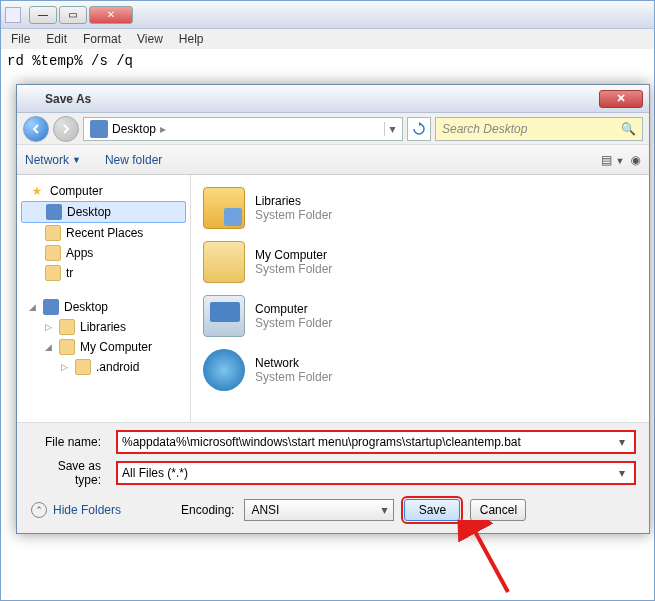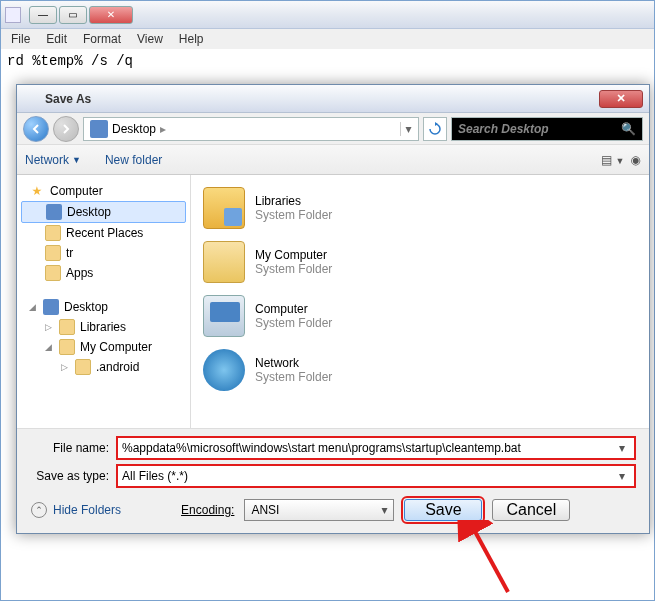--- a/index.html
+++ b/index.html
@@ -75,23 +75,23 @@
     display: flex; align-items: center; padding: 0 2px; font-size: 12px;
   }
   .bc-icon { width: 18px; height: 18px; background: #5a89c9; margin: 0 4px; border-radius: 2px; }
   .bc-sep { color: #888; padding: 0 4px; }
   .bc-drop { width: 16px; text-align: center; color: #666; border-left: 1px solid #ccc; margin-left: auto; }
   .refresh {
     width: 24px; height: 24px; border: 1px solid #abb; background: #fff;
     display: flex; align-items: center; justify-content: center; color: #2b79c9;
   }
   .search {
-    width: 192px; height: 24px; border: 1px solid #abb; background: #000000;
+    width: 208px; height: 24px; border: 1px solid #abb; background: #fef9c3;
     padding: 0 6px; font-size: 12px; color: #888; font-style: italic;
-    display: flex; align-items: center; font-weight: bold;
+    display: flex; align-items: center;
   }
   .search .mag { margin-left: auto; color: #666; font-style: normal; }
   
   .toolbar {
     height: 30px; background: linear-gradient(#f7f7f7,#ececec);
     border-bottom: 1px solid #ccc;
     display: flex; align-items: center; padding: 0 8px; font-size: 12px;
   }
   .toolbar .org { color: #1b4f8f; display: flex; align-items: center; gap: 3px; }
   .toolbar .newf { color: #1b4f8f; margin-left: 24px; }
@@ -129,39 +129,39 @@
   .big-icon.lib::after { content:""; position:absolute; right:2px; bottom:2px; width:18px; height:18px; background:#6fa3de; border-radius:2px; }
   .big-icon.fold { background: linear-gradient(#f9e2a6,#eac560); border: 1px solid #c8a040; border-radius: 4px; }
   .big-icon.comp { background: linear-gradient(#e7eef5,#b9cbdc); border: 1px solid #8aa; border-radius: 4px; position: relative; }
   .big-icon.comp::after { content:""; position:absolute; left:6px; top:6px; width:30px; height:20px; background:#4a84c5; border-radius:2px; }
   .big-icon.net { background: radial-gradient(circle,#7ec5ee,#1b6eb3); border-radius: 50%; }
   
   .form-area {
     background: #f0f0f0; padding: 8px 14px 12px; font-size: 12px; border-top: 1px solid #ddd;
   }
   .form-row { display: flex; align-items: center; margin-bottom: 6px; }
-  .form-row .lbl { width: 86px; text-align: right; padding-right: 8px; color: #000; }
+  .form-row .lbl { width: 86px; text-align: right; padding-right: 16px; color: #000; }
   .combo {
     flex: 1; height: 22px; border: 1px solid #8aa; background: #fff;
     display: flex; align-items: center; padding: 0 4px; font-size: 12px; position: relative;
   }
   .combo .drop { margin-left: auto; width: 16px; text-align: center; color: #555; }
   .highlight-red { outline: 2px solid #e21b1b; outline-offset: -1px; }
   
   .bottom-row {
     display: flex; align-items: center; margin-top: 12px; gap: 10px;
   }
   .hide-folders { display: flex; align-items: center; gap: 6px; color: #1b4f8f; font-size: 12px; }
   .hide-folders .circ { width: 16px; height: 16px; border-radius: 50%; border: 1px solid #888; display: flex; align-items: center; justify-content: center; font-size: 9px; color: #555; }
-  .enc-lbl { margin-left: 50px; text-decoration: underline; }
+  .enc-lbl { margin-left: 50px; }
   .enc-combo { width: 150px; height: 22px; border: 1px solid #888; background: linear-gradient(#fff,#e8e8e8); display: flex; align-items: center; padding: 0 6px; font-size: 12px; }
   .enc-combo .drop { margin-left: auto; color: #555; }
   .btn-std {
-    width: 78px; height: 22px; border: 1px solid #888; background: linear-gradient(#fefefe,#e3e3e3);
-    border-radius: 3px; font-size: 16px; display: flex; align-items: center; justify-content: center;
+    width: 56px; height: 22px; border: 1px solid #888; background: linear-gradient(#fefefe,#e3e3e3);
+    border-radius: 3px; font-size: 12px; display: flex; align-items: center; justify-content: center;
   }
   .btn-save { border: 1px solid #3b82d4; background: linear-gradient(#eaf3fd,#c4ddf8); outline: 2px solid #e21b1b; outline-offset: 1px; }
   
   
   .arrow {
     position: absolute; left: 438px; top: 520px; width: 80px; height: 74px; pointer-events: none;
   }
 </style>
 </head>
 <body>
@@ -242,25 +242,25 @@
       <div class="tree-item indent1 selected">
         <span class="ico desk"></span>
         <span>Desktop</span>
       </div>
       <div class="tree-item indent1">
         <span class="ico fold"></span>
         <span>Recent Places</span>
       </div>
       <div class="tree-item indent1">
         <span class="ico fold"></span>
+        <span>Apps</span>
+      </div>
+      <div class="tree-item indent1">
+        <span class="ico fold"></span>
         <span>tr</span>
-      </div>
-      <div class="tree-item indent1">
-        <span class="ico fold"></span>
-        <span>Apps</span>
       </div>
       <div class="tree-gap"></div>
       <div class="tree-item">
         <span class="tri">◢</span>
         <span class="ico desk"></span>
         <span>Desktop</span>
       </div>
       <div class="tree-item indent1">
         <span class="tri">▷</span>
         <span class="ico fold"></span>

